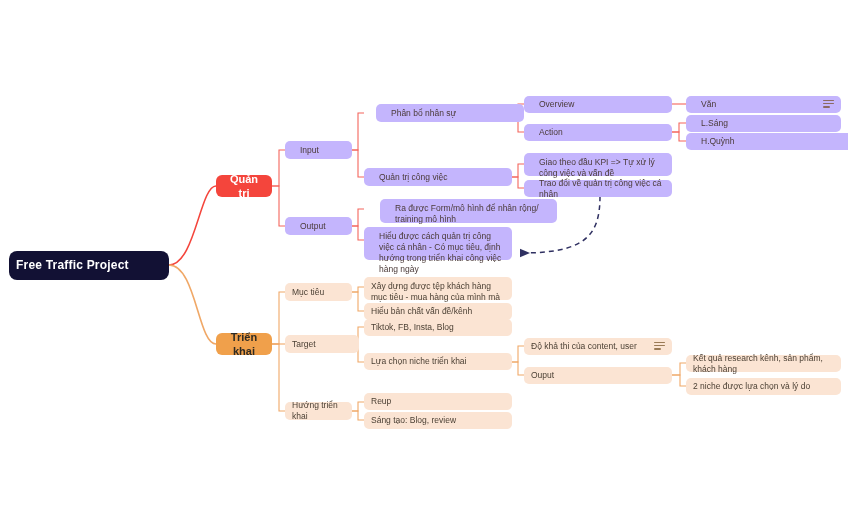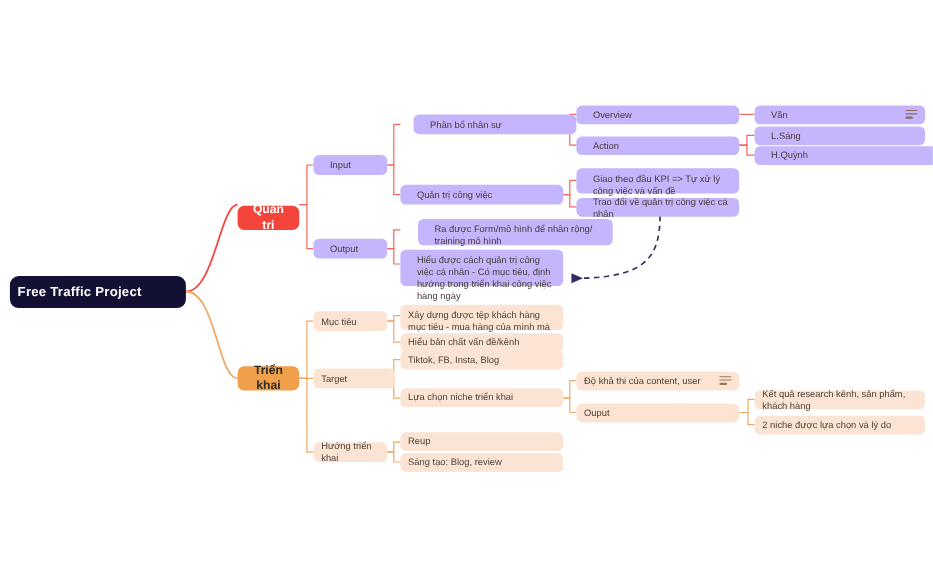--- a/index.html
+++ b/index.html
@@ -37,21 +37,20 @@
     justify-content: center;
     letter-spacing: .2px;
   }
   .node.lvl1-red {
     background: #F4453C;
     color: #ffffff;
     font-weight: bold;
     font-size: 11px;
     justify-content: flex-end;
     border-radius: 6px;
-    margin-top: 12px;
   }
   .node.lvl1-orange {
     background: #F0A04B;
     color: #2e2a22;
     font-weight: bold;
     font-size: 11px;
     justify-content: flex-end;
     border-radius: 6px;
   }
   .node.pink {

